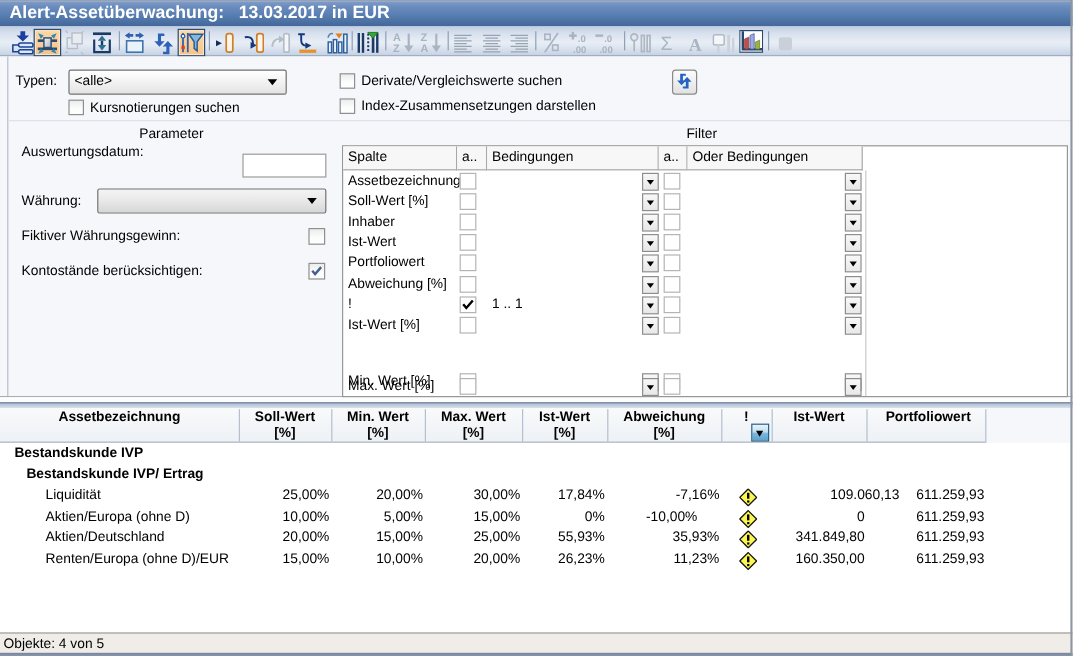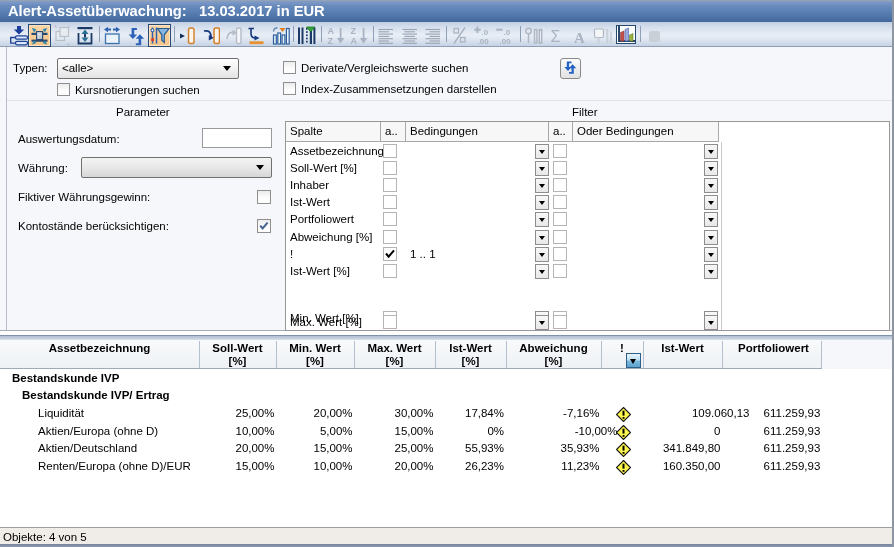--- a/index.html
+++ b/index.html
@@ -283,21 +283,21 @@
     </div>
 
     <div class="cb" style="left:57px;top:36px;"></div>
     <div class="lbl" style="left:75px;top:37px;">Kursnotierungen suchen</div>
     <div class="cb" style="left:283px;top:35px;"></div>
     <div class="lbl" style="left:301px;top:36px;">Index-Zusammensetzungen darstellen</div>
 
     <div class="lbl" style="left:116px;top:59px;">Parameter</div>
     <div class="lbl" style="left:572px;top:59px;">Filter</div>
 
-    <div class="lbl" style="left:18px;top:86px;text-align:right;">Auswertungsdatum:</div>
+    <div class="lbl" style="left:18px;top:74px;text-align:right;">Auswertungsdatum:</div>
     <div class="abs" style="left:202px;top:81px;width:70px;height:20px;background:#fff;border:1px solid #9a9a9a;box-sizing:border-box;"></div>
     <div class="lbl" style="left:18px;top:115px;">Währung:</div>
     <div class="combo" style="left:81px;top:110px;width:191px;height:21px;background:linear-gradient(180deg,#f4f4f4,#e8e8e8 50%,#d6d6d6);">
       <span class="comboarrow" style="right:7px;top:7px;"></span>
     </div>
     <div class="lbl" style="left:18px;top:144px;">Fiktiver Währungsgewinn:</div>
     <div class="cb" style="left:257px;top:143px;width:14px;height:14px;"></div>
     <div class="lbl" style="left:18px;top:173px;">Kontostände berücksichtigen:</div>
     <div class="cb" style="left:257px;top:172px;width:14px;height:14px;">
       <svg width="12" height="12" viewBox="0 0 12 12" style="position:absolute;left:0;top:0;">
@@ -474,21 +474,21 @@
         </svg>
       <span class="dcell" style="left:679px;width:70.5px;">109.060,13</span>
       <span class="dcell" style="left:750px;width:70.3px;">611.259,93</span>
     </div>
     <div class="drow" style="top:53.6px;">
       <span style="position:absolute;left:38px;">Aktien/Europa (ohne D)</span>
       <span class="dcell" style="left:195px;width:79.5px;">10,00%</span>
       <span class="dcell" style="left:280px;width:72.5px;">5,00%</span>
       <span class="dcell" style="left:360px;width:73.5px;">15,00%</span>
       <span class="dcell" style="left:440px;width:64px;">0%</span>
-      <span class="dcell" style="left:538px;width:79.5px;">-10,00%</span>
+      <span class="dcell" style="left:520px;width:79.5px;text-align:center;">-10,00%</span>
       <svg class="warn" width="15" height="15" viewBox="0 0 15 15" style="position:absolute;left:616px;top:2px;">
           <polygon points="7.5,0.5 14.5,7.5 7.5,14.5 0.5,7.5" fill="#fcf64f" stroke="#141414" stroke-width="1.1"></polygon>
           <rect x="6.5" y="3.7" width="2" height="4.9" fill="#000"></rect>
           <rect x="6.6" y="10" width="1.9" height="1.8" fill="#000"></rect>
         </svg>
       <span class="dcell" style="left:650px;width:70.5px;">0</span>
       <span class="dcell" style="left:750px;width:70.3px;">611.259,93</span>
     </div>
     <div class="drow" style="top:71.3px;">
       <span style="position:absolute;left:38px;">Aktien/Deutschland</span>

